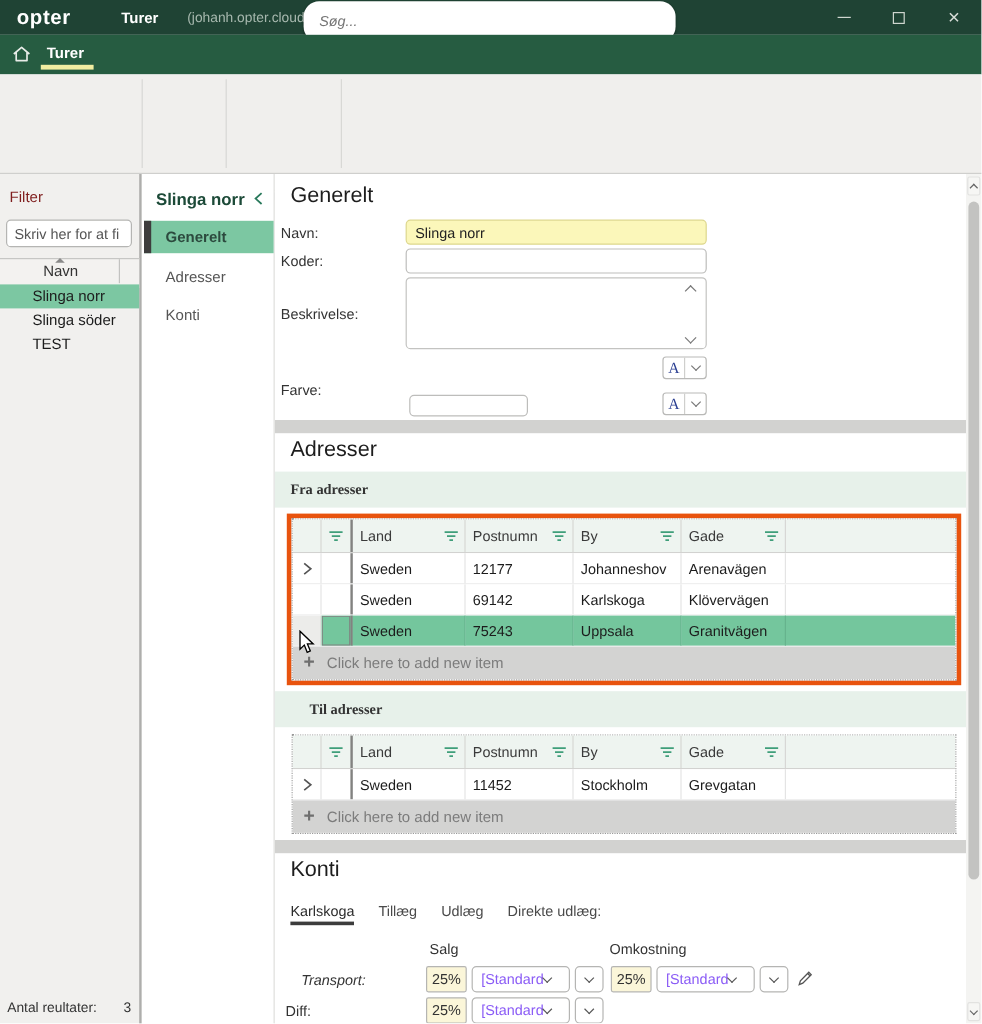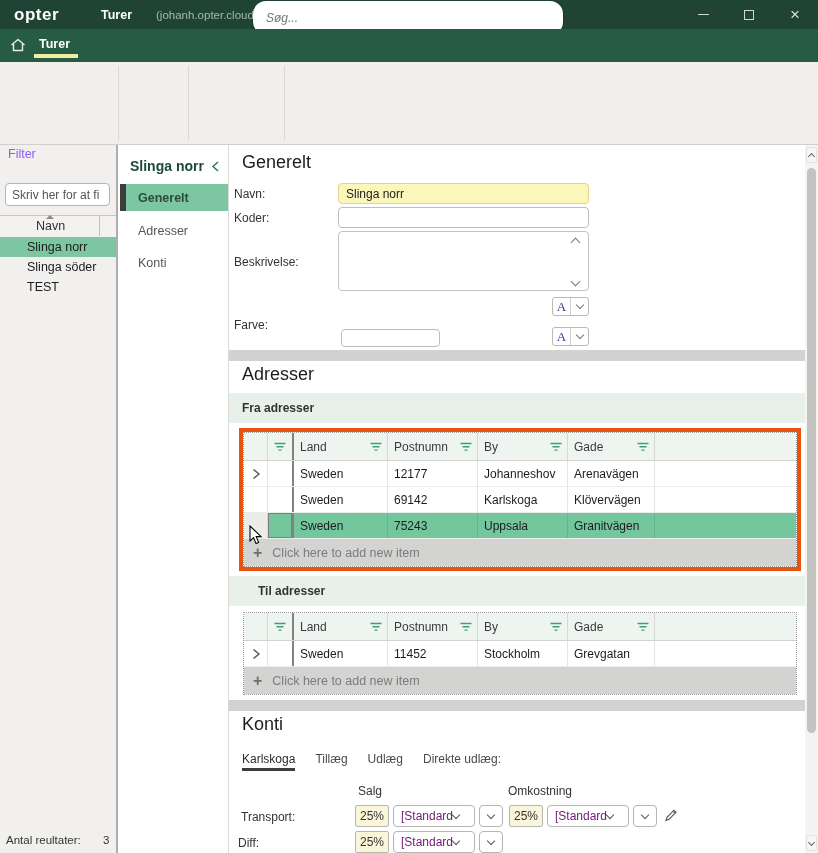--- a/index.html
+++ b/index.html
@@ -32,21 +32,21 @@
   .tsep { position:absolute; top:4px; height:74px; width:1px; background:#d8d8d5; }
   .tbtn { position:absolute; display:flex; align-items:center; gap:5px; font-size:12px; color:#3e3e3e; cursor:default; }
   .tbtn.disabled { color:#a2a2a2; }
   .tbtn svg { flex:0 0 auto; }
 
   
   .content { position:absolute; left:0; top:145px; width:818px; height:708px; }
 
   
   .filterpanel { position:absolute; left:0; top:0; width:118px; height:708px; background:#f1f0ee; border-right:2px solid #aeaeac; }
-  .fp-title { position:absolute; left:8px; top:2px; font-size:12.5px; color:#8b5cf6; }
+  .fp-title { position:absolute; left:8px; top:12px; font-size:12.5px; color:#7f1d1d; }
   .fp-input { position:absolute; left:5px; top:38px; width:105px; height:23px; border:1px solid #b5b5b3; border-radius:4px; background:#fff; font-size:12px; color:#444; padding:0 6px; font-family:"Liberation Sans",sans-serif; }
   .fp-input::placeholder { color:#555; }
   .fp-header { position:absolute; left:0; top:70px; width:116px; height:26px; background:#f3f2f0; border-top:1px solid #c6c6c4; border-bottom:1px solid #8f8f8d; }
   .fp-header .colname { position:absolute; left:36px; top:3px; font-size:12.5px; color:#333; }
   .sort-asc { position:absolute; left:46px; top:-1px; width:0; height:0; border-left:4px solid transparent; border-right:4px solid transparent; border-bottom:4px solid #8a8a8a; }
   .fp-colline { position:absolute; right:16px; top:0; width:1px; height:20px; background:#c2c2c0; }
   .fp-list { position:absolute; left:0; top:92px; width:116px; }
   .fp-item { height:20px; font-size:12.5px; color:#1c1c1c; padding-left:27px; display:flex; align-items:center; }
   .fp-item.selected { background:#7cc7a2; }
   .fp-status { position:absolute; left:6px; bottom:7px; font-size:11.5px; color:#333; width:108px; }
@@ -78,21 +78,21 @@
   .chev { display:block; width:7px; height:7px; border-right:1.6px solid #777; border-bottom:1.6px solid #777; }
   .chev.up { transform:rotate(-135deg); margin-top:3px; }
   .chev.down { transform:rotate(45deg); }
   .fontbtn { position:absolute; width:37px; height:19px; border:1px solid #b9b9b7; border-radius:3px; background:#fff; display:flex; }
   .fontbtn .fA { width:18px; text-align:center; font-family:"Liberation Serif",serif; font-size:13px; color:#2b3f92; border-right:1px solid #cfcfcd; line-height:17px; }
   .fontbtn .fc { width:17px; display:flex; align-items:center; justify-content:center; }
   .fontbtn .fc .chev { width:6px; height:6px; margin-top:-3px; }
   .farve-in { position:absolute; left:112px; top:184px; width:99px; height:18px; }
 
   
-  .band { position:absolute; left:0; width:576px; height:30px; background:#e7f1ea; display:flex; align-items:center; }
+  .band { position:absolute; left:0; width:576px; height:30px; background:#e7f1ea; display:flex; align-items:center;font-family:Liberation Serif, serif; }
   .band span { font-size:12px; font-weight:bold; color:#333; margin-left:13px; }
   .orange-frame { position:absolute; left:10px; top:283px; border:4px solid #e8530e; }
   .grid { width:554px; border:1px dotted #999; background:#fff; }
   .trow { display:flex; height:26px; background:#fff; border-bottom:1px solid #ececec; }
   .trow.header { height:28px; background:#eef4f0; border-bottom:1px solid #d2d2d0; }
   .tcell { position:relative; display:flex; align-items:center; font-size:12px; color:#1c1c1c; padding-left:6px; border-right:1px solid #e4e4e4; overflow:hidden; white-space:nowrap; }
   .header .tcell { border-right:1px solid #d7d7d5; color:#3a3a3a; }
   .c-exp { width:24px; padding-left:0; justify-content:center; }
   .c-ind { width:26px; border-right:2px solid #828280 !important; padding-left:0; justify-content:center; }
   .c-land { width:94px; } .c-post { width:90px; } .c-by { width:90px; } .c-gade { width:87px; }
@@ -105,21 +105,21 @@
   .addrow .plus { font-size:16px; color:#6f6f6f; margin:0 10px 0 9px; font-weight:bold; }
 
   
   .tabs { position:absolute; left:13px; top:607px; display:flex; gap:20px; }
   .tab { font-size:12px; color:#4a4a4a; padding-bottom:5px; position:relative; }
   .tab.active { color:#2c2c2c; }
   .tab.active::after { content:""; position:absolute; left:0; right:0; bottom:0; height:3px; background:#3c3c3c; }
   .kcolhead { position:absolute; font-size:12px; color:#333; }
   .pctbox { position:absolute; width:34px; height:22px; border:1px solid #b5b5b3; background:#fbf6d9; font-size:12px; color:#333; text-align:center; font-family:"Liberation Sans",sans-serif; border-radius:2px; padding:0; }
   .ddl { position:absolute; width:82px; height:22px; border:1px solid #b5b5b3; border-radius:4px; background:#fff; display:flex; align-items:center; }
-  .ddl .ddtext { font-size:12px; color:#701a75; margin-left:7px; width:52px; overflow:hidden; white-space:nowrap; }
+  .ddl .ddtext { font-size:12px; color:#8b5cf6; margin-left:7px; width:52px; overflow:hidden; white-space:nowrap; }
   .ddl .chev, .sqbtn .chev { width:6px; height:6px; border-color:#555; margin-top:-2px; }
   .sqbtn { position:absolute; width:24px; height:22px; border:1px solid #b5b5b3; border-radius:4px; background:#fff; display:flex; align-items:center; justify-content:center; }
 
   
   .vscroll { position:absolute; left:805px; top:0; width:13px; height:708px; background:#f4f4f2; }
   .vs-btn { position:absolute; left:1px; width:11px; height:16px; background:#f6f6f4; border:1px solid #e2e2e0; border-radius:2px; display:flex; align-items:center; justify-content:center; }
   .vs-btn .chev { width:5px; height:5px; border-color:#666; }
   .vs-thumb { position:absolute; left:2px; top:23px; width:9px; height:565px; background:#c3c3c1; border-radius:5px; }
 
   
@@ -418,21 +418,21 @@
       <div class="h1" style="position:absolute; left:13px; top:569px;">Konti</div>
       <div class="tabs">
         <span class="tab active">Karlskoga</span>
         <span class="tab">Tillæg</span>
         <span class="tab">Udlæg</span>
         <span class="tab">Direkte udlæg:</span>
       </div>
       <span class="kcolhead" style="left:129px; top:639px;">Salg</span>
       <span class="kcolhead" style="left:279px; top:639px;">Omkostning</span>
 
-      <span class="flabel" style="left:12px; top:665px;">Transport:</span>
+      <span class="flabel" style="left:22px; top:665px;font-style:italic;">Transport:</span>
       <input class="pctbox" style="left: 126px; top: 660px;" value="25%">
       <div class="ddl" style="left:164px; top:660px;">
         <span class="ddtext">[Standard</span>
         <i class="chev down"></i>
       </div>
       <div class="sqbtn" style="left:250px; top:660px;">
           <i class="chev down"></i>
         </div>
       <input class="pctbox" style="left: 280px; top: 660px;" value="25%">
       <div class="ddl" style="left:318px; top:660px;">

